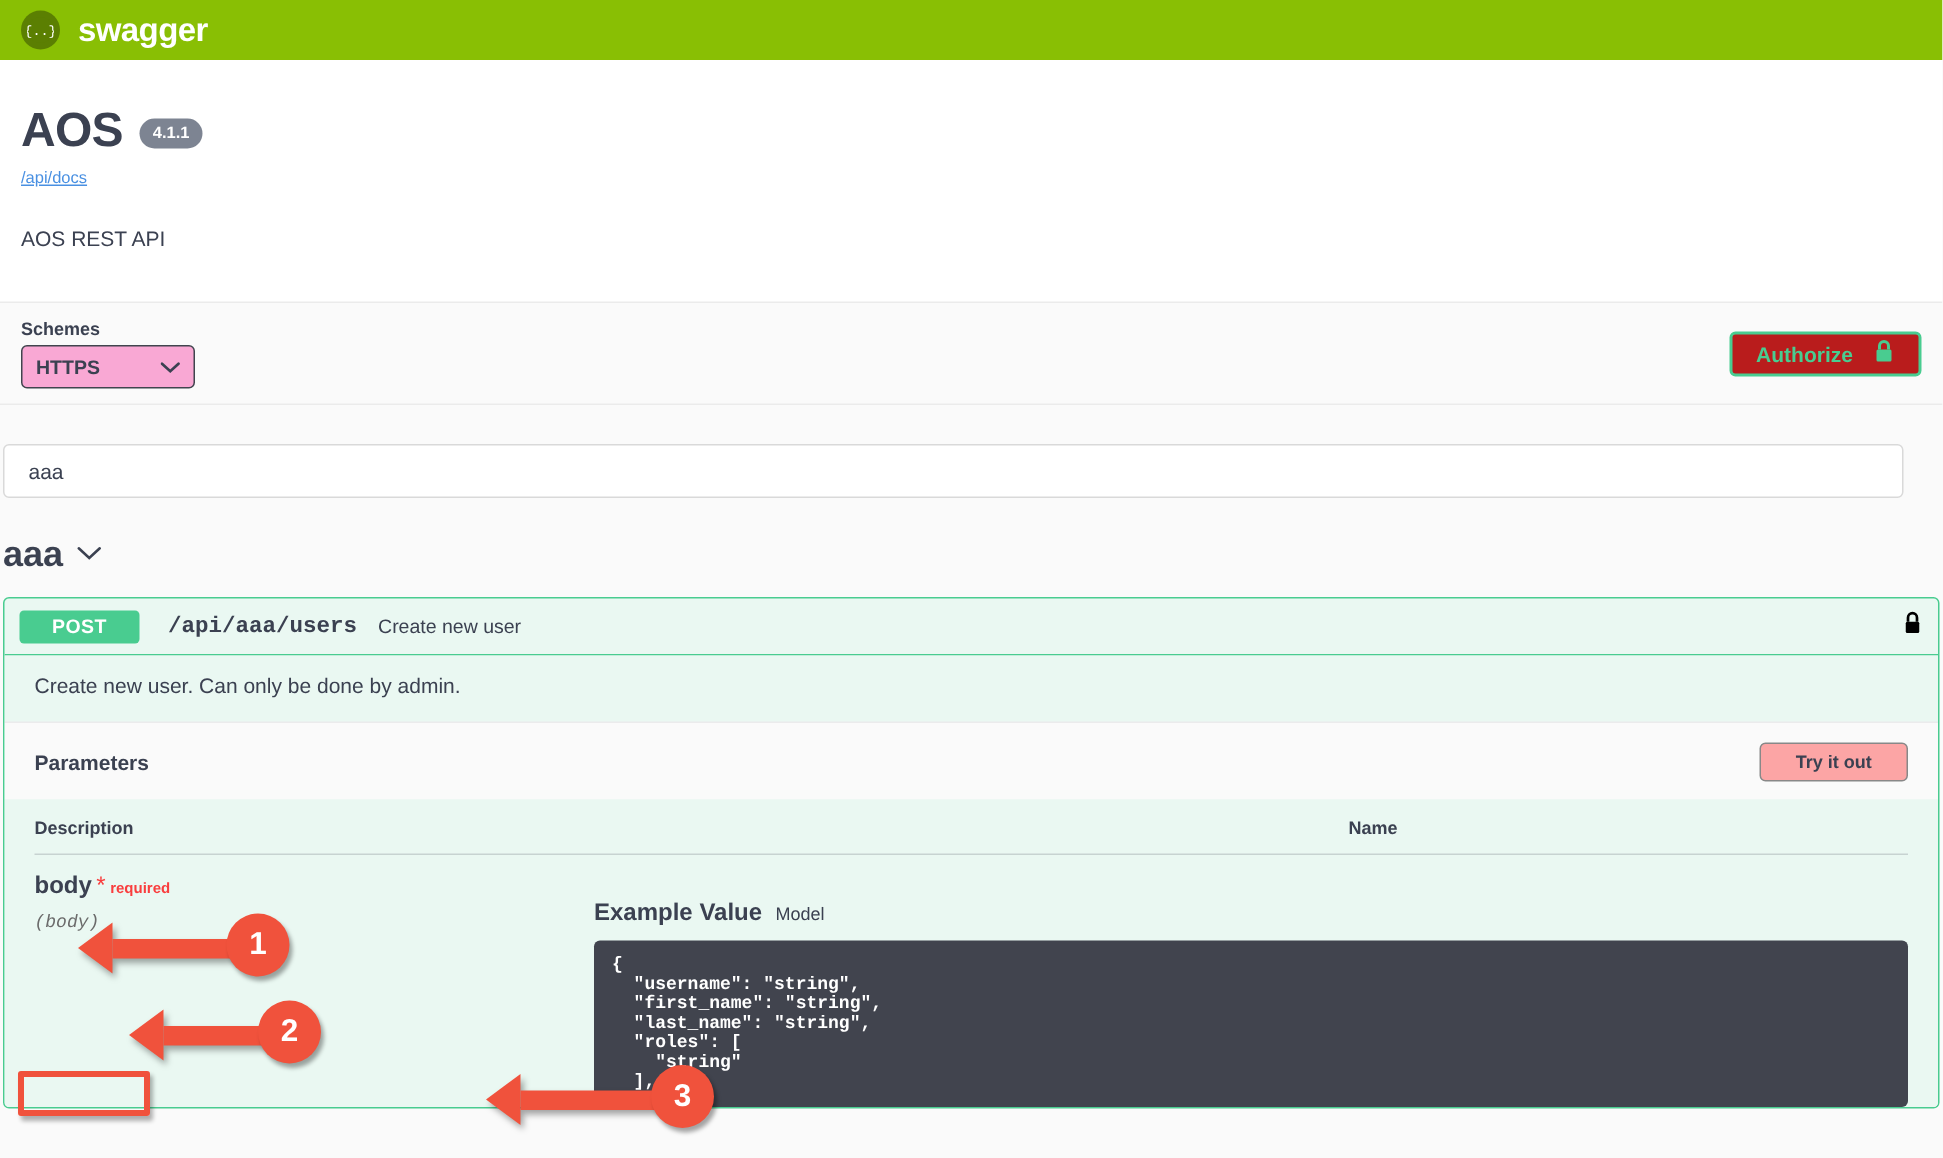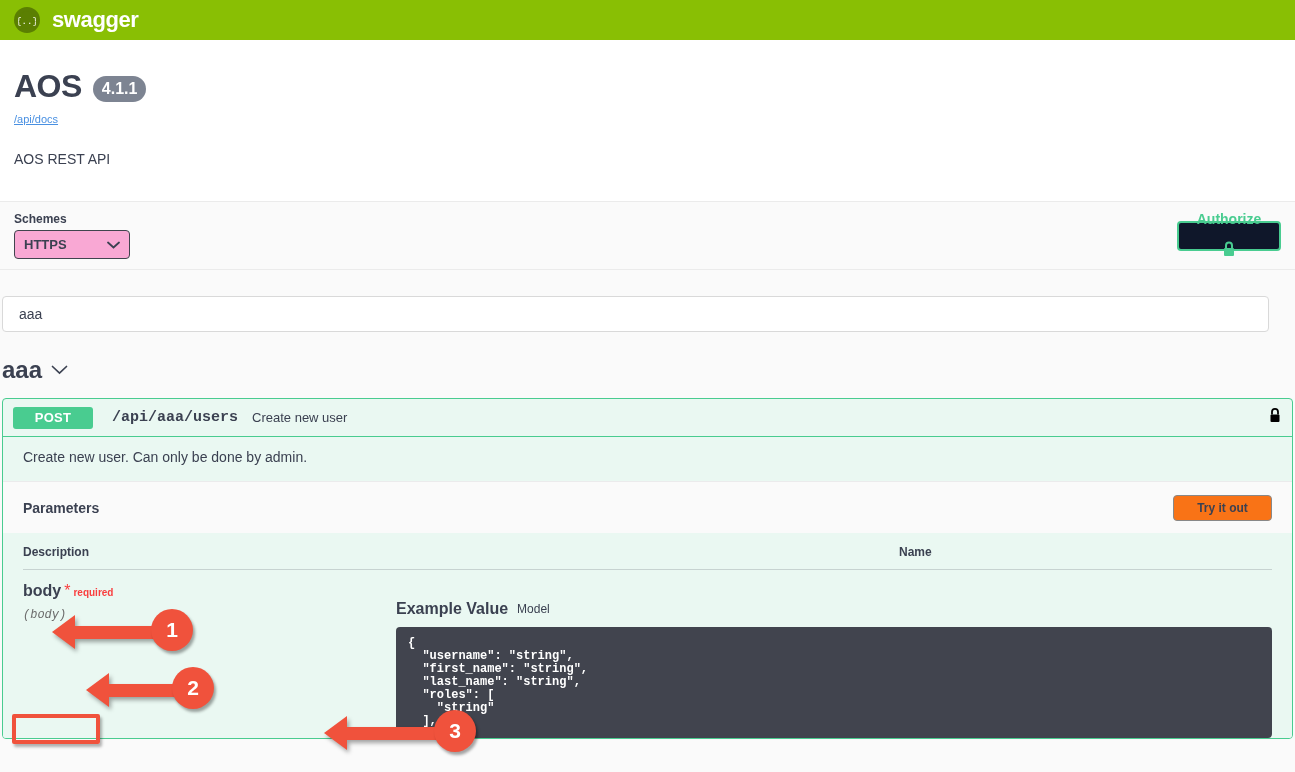--- a/index.html
+++ b/index.html
@@ -49,21 +49,21 @@
   .api-title {
     font-size: 32px;
     font-weight: bold;
     color: #3b4151;
     letter-spacing: -0.5px;
   }
   .version-badge {
     margin-left: 11px;
     background: #7d8492;
     color: #fff;
-    font-size: 16px;
+    font-size: 11px;
     font-weight: bold;
     padding: 4px 9px;
     border-radius: 57px;
     position: relative;
     top: 2px;
   }
   .docs-link {
     display: inline-block;
     font-size: 11px;
     color: #4990e2;
@@ -103,34 +103,33 @@
     align-items: center;
     justify-content: space-between;
     padding: 0 9px;
     font-size: 13px;
     font-weight: bold;
     color: #3b4151;
     cursor: pointer;
   }
   .chev { display: block; }
   .authorize-btn {
-    width: 104px;
+    width: 128px;
     height: 30px;
     border: 2px solid #49cc90;
     border-radius: 4px;
-    background: #0f172a;
+    background: #b91c1c;
     display: flex;
     align-items: center;
     justify-content: center;
     gap: 14px;
     font-size: 14px;
     font-weight: bold;
     color: #49cc90;
     cursor: pointer;
-    flex-direction: column;
   }
 
   
   .body-wrap { padding: 0 2px; position: relative; }
 
   .filter-input {
     margin-top: 26px;
     width: 1267px;
     height: 36px;
     border: 1px solid #d9d9d9;
@@ -212,21 +211,21 @@
     align-items: center;
     justify-content: space-between;
     padding: 0 20px;
     border-top: 1px solid rgba(59,65,81,0.08);
   }
   .params-title { font-size: 14px; font-weight: bold; color: #3b4151; }
   .tryout-btn {
     width: 99px; height: 26px;
     border: 1px solid #888;
     border-radius: 4px;
-    background: #f97316;
+    background: #fca5a5;
     font-size: 12px;
     font-weight: bold;
     color: #3b4151;
     cursor: pointer;
     font-family: "Liberation Sans", sans-serif;
   }
 
   .params-table { background: #eaf8f2; padding: 0 20px; }
   .tr { display: flex; }
   .th {

